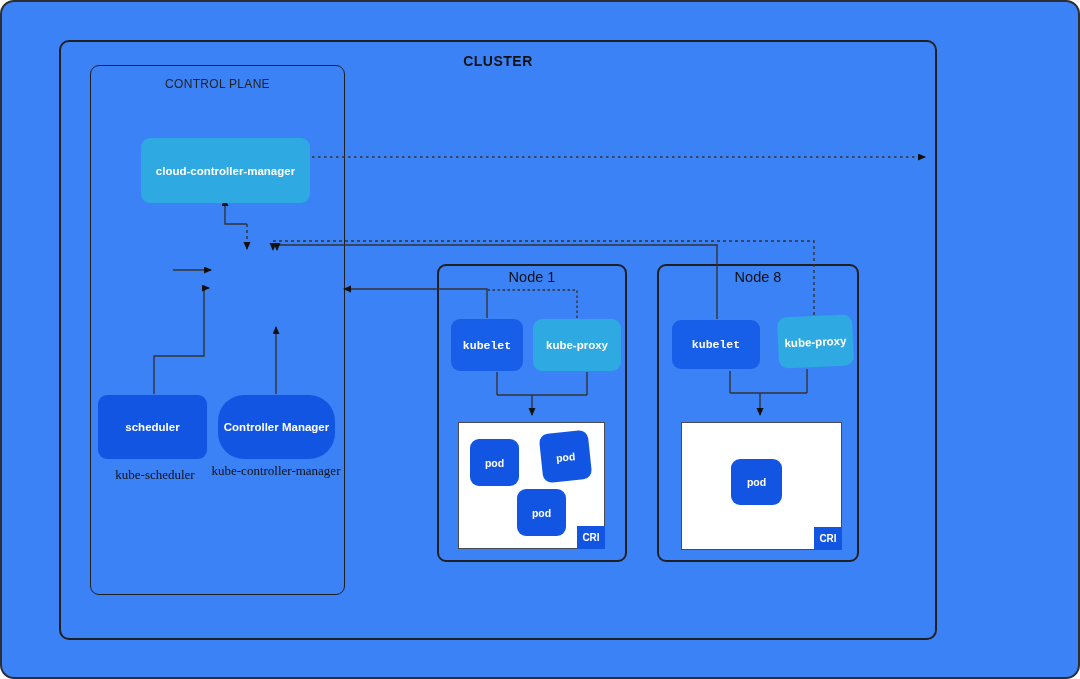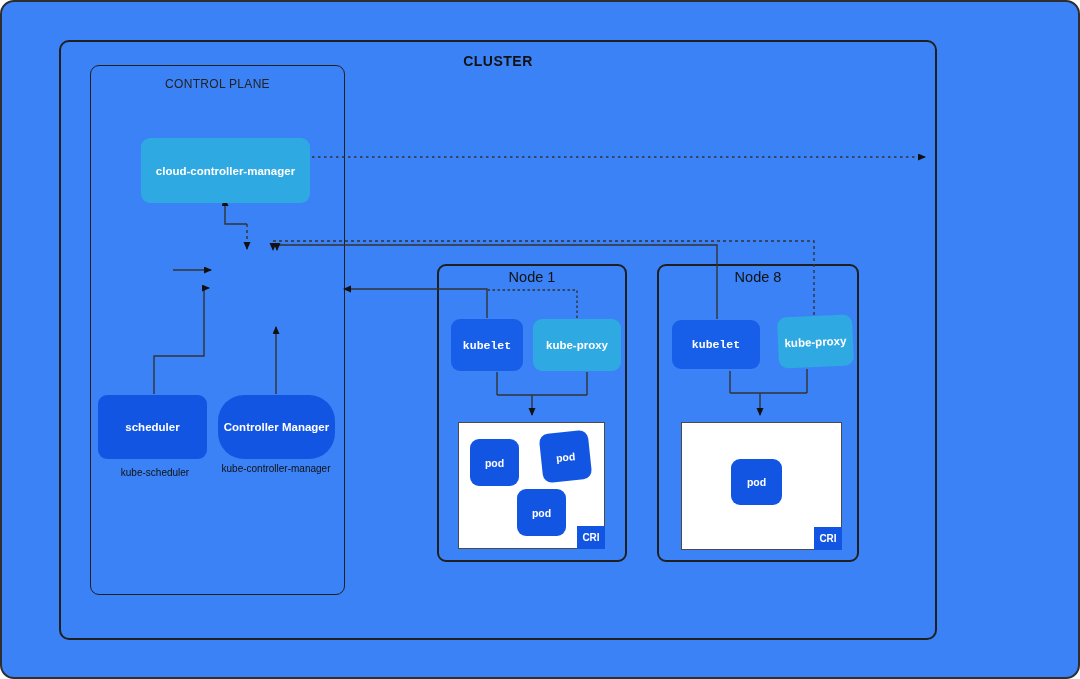--- a/index.html
+++ b/index.html
@@ -14,21 +14,21 @@
   .box{
     display:flex;align-items:center;justify-content:center;text-align:center;
     color:#fff;font-weight:bold;border-radius:9px;z-index:10;
   }
   .dark{background:#1355E3;}
   .kblue{background:#175FE9;font-family:Liberation Mono, monospace;}
   .light{background:#2FA9E1;}
   .cluster-label{font-size:14px;font-weight:bold;color:#111;letter-spacing:.5px;text-align:center;z-index:3;}
   .cp-label{font-size:12px;color:#222;letter-spacing:.3px;text-align:center;z-index:3;}
   .node-title{font-family:Liberation Sans, sans-serif;font-size:14.5px;color:#111;text-align:center;z-index:3;}
-  .caption{font-size:10px;color:#111;text-align:center;z-index:3;}
+  .caption{font-size:13px;color:#111;text-align:center;z-index:3;font-family:Liberation Serif, serif;}
   .lbl-md{font-size:11.5px;}
   .lbl-lg{font-size:12.5px;}
   .pod{font-size:10.5px;}
   .cri{font-size:10px;border-radius:0;z-index:12;}
   .rot-n6{transform:rotate(-6deg);}
   .rot-n2{transform:rotate(-2.5deg);}
   #edges{position:absolute;left:0;top:0;z-index:5;pointer-events:none;}
   #cloud-wrap{z-index:4;}
   .cloud-label{
     position:absolute;left:0;right:0;top:42px;text-align:center;

